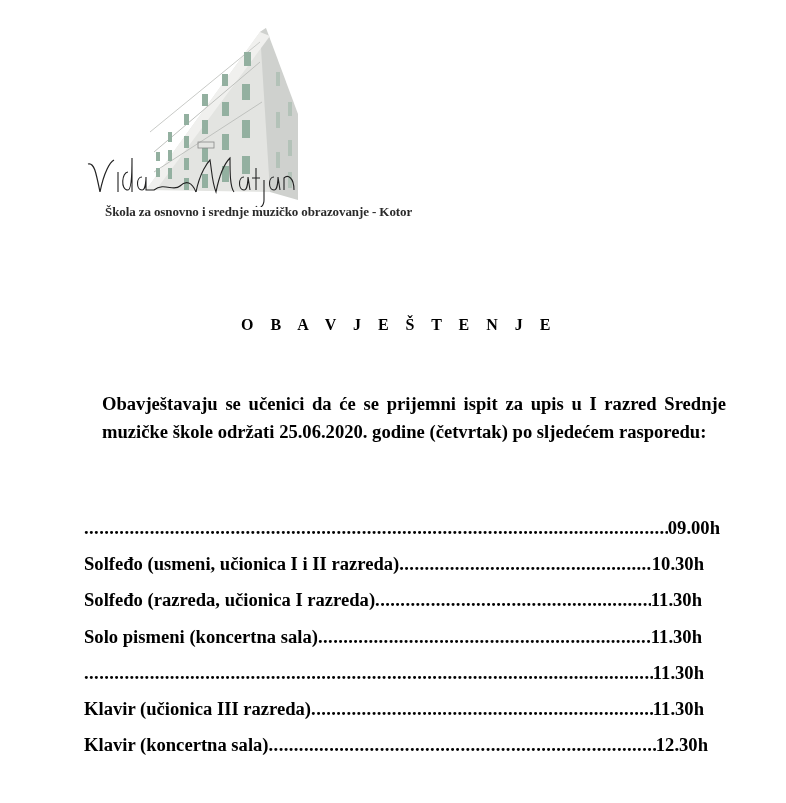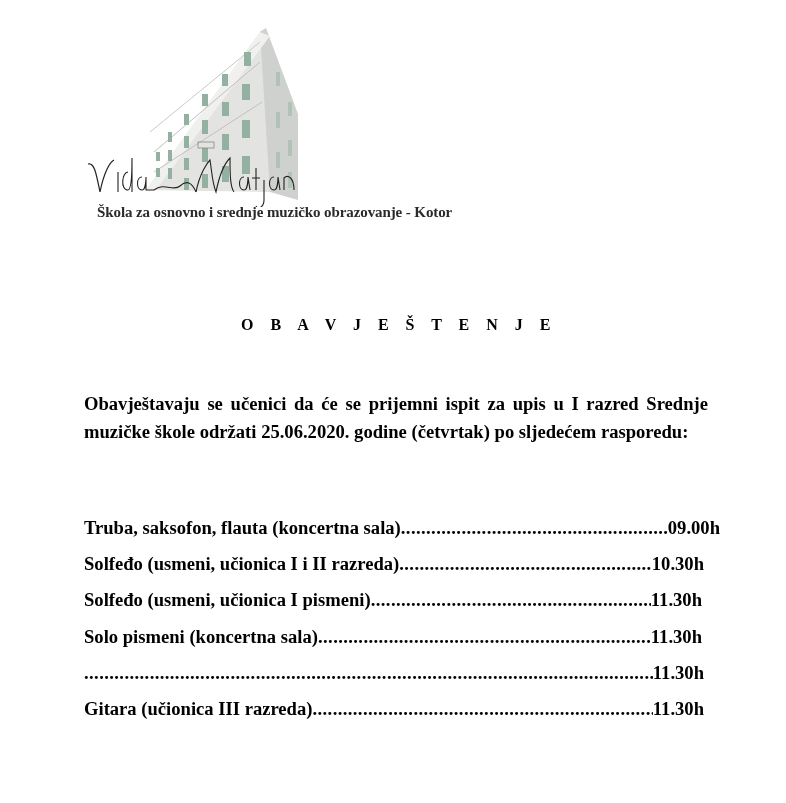--- a/index.html
+++ b/index.html
@@ -18,43 +18,43 @@
     .logo {
       position: absolute;
       left: 84px;
       top: 22px;
       width: 220px;
       height: 200px;
     }
     .logo svg { position: absolute; left: 0; top: 0; }
     .logo-subtitle {
       position: absolute;
-      left: 13px;
+      left: 21px;
       top: 182px;
-      font-size: 15px;
+      font-size: 13px;
       font-weight: bold;
       color: #2a2a2a;
       white-space: nowrap;
       letter-spacing: -0.1px;
     }
     .title {
       position: absolute;
       left: 0;
       width: 786px;
       top: 316px;
       text-align: center;
       font-size: 16px;
       font-weight: bold;
       letter-spacing: 6.5px;
       padding-left: 8px;
     }
     .title span { display: inline-block; margin-left: -4px; }
     .intro {
       position: absolute;
-      left: 84px;
+      left: 102px;
       top: 390px;
       width: 624px;
       font-size: 18.6px;
       font-weight: bold;
       line-height: 28px;
       text-align: justify;
       text-align-last: left;
     }
     .schedule {
       position: absolute;
@@ -144,41 +144,45 @@
 </div>
 
 <div class="title">
   <span>O B A V J E Š T E N J E</span>
 </div>
 
 <div class="intro">Obavještavaju se učenici da će se prijemni ispit za upis u I razred Srednje muzičke škole održati 25.06.2020. godine (četvrtak) po sljedećem rasporedu:</div>
 
 <div class="schedule">
   <div class="row" style="width:636px">
-    <span class="label">Truba, saksofon, flauta (koncertna sala)</span>
     <span class="leader"></span>
     <span class="time">09.00h</span>
   </div>
   <div class="row" style="width:620px">
     <span class="label">Solfeđo (usmeni, učionica I i II razreda)</span>
     <span class="leader"></span>
     <span class="time">10.30h</span>
   </div>
   <div class="row" style="width:618px">
-    <span class="label">Solfeđo (usmeni, učionica I pismeni)</span>
+    <span class="label">Solfeđo (razreda, učionica I razreda)</span>
     <span class="leader"></span>
     <span class="time">11.30h</span>
   </div>
   <div class="row" style="width:618px">
     <span class="label">Solo pismeni (koncertna sala)</span>
     <span class="leader"></span>
     <span class="time">11.30h</span>
   </div>
   <div class="row" style="width:620px">
     <span class="leader"></span>
     <span class="time">11.30h</span>
   </div>
   <div class="row" style="width:620px">
-    <span class="label">Gitara (učionica III razreda)</span>
+    <span class="label">Klavir (učionica III razreda)</span>
     <span class="leader"></span>
     <span class="time">11.30h</span>
+  </div>
+  <div class="row" style="width:624px">
+    <span class="label">Klavir (koncertna sala)</span>
+    <span class="leader"></span>
+    <span class="time">12.30h</span>
   </div>
 </div>
 
 </body></html>

